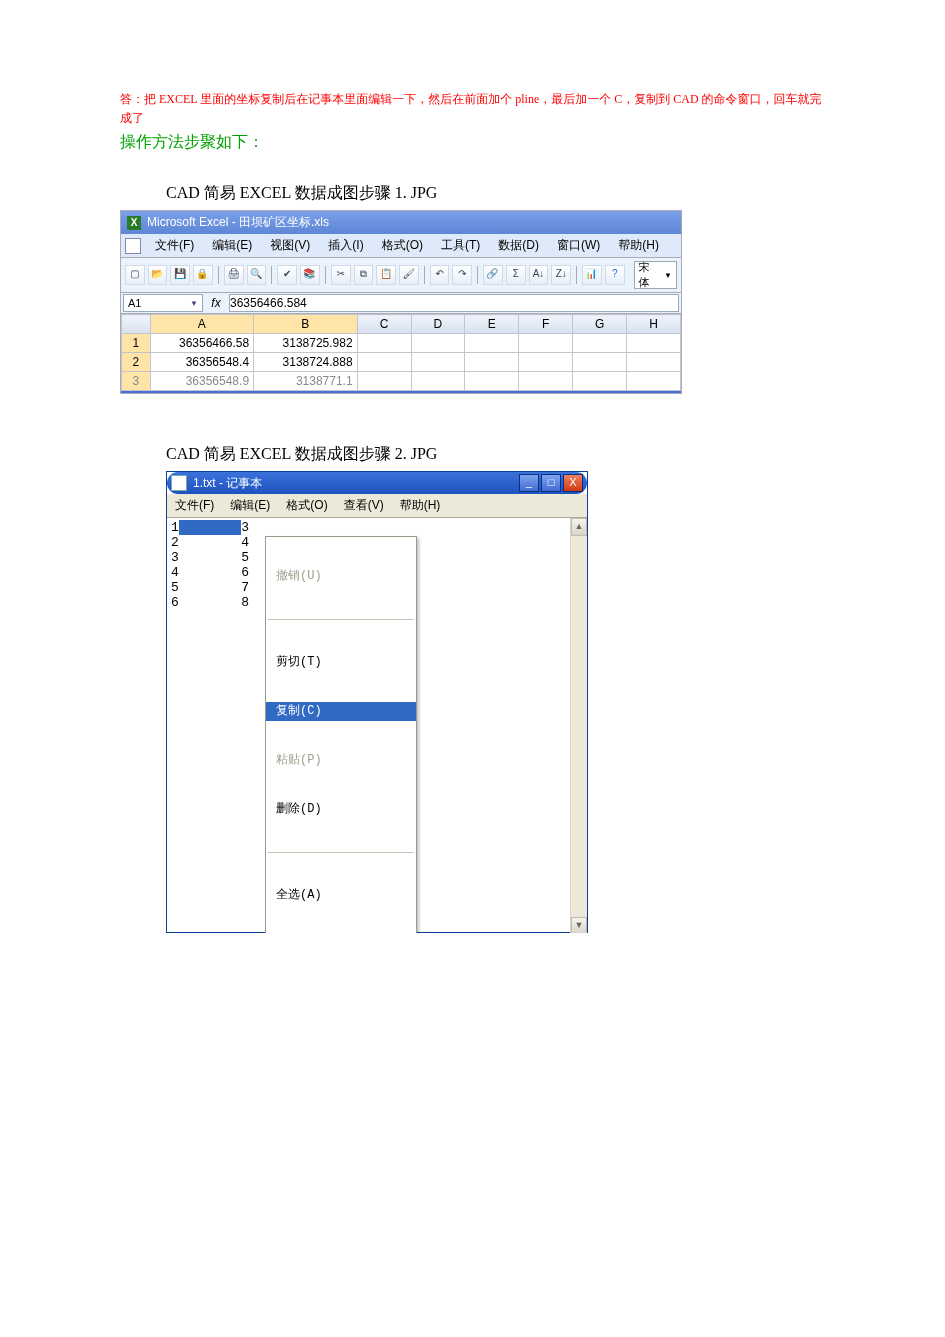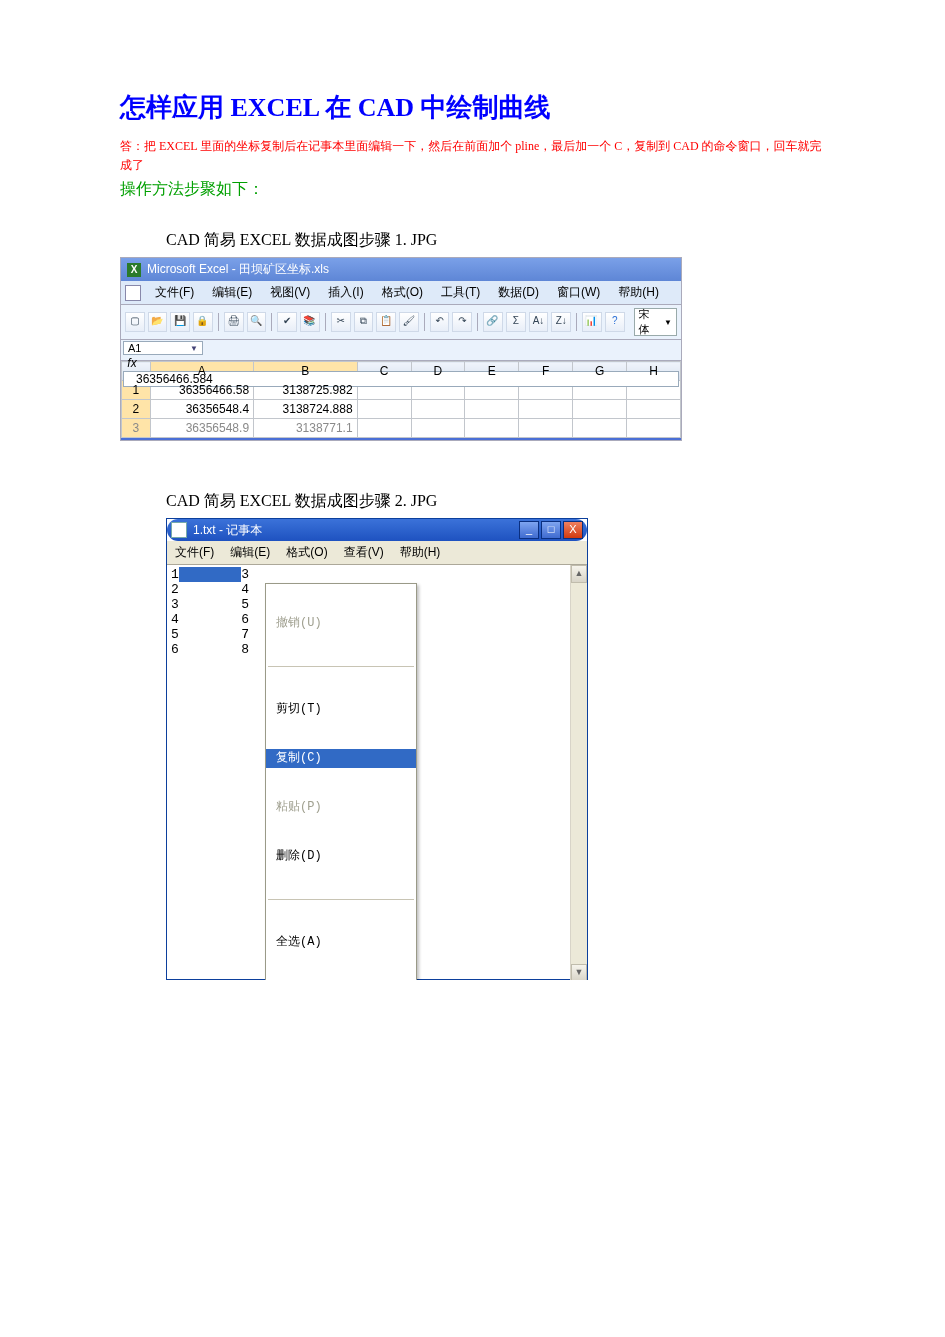--- a/index.html
+++ b/index.html
@@ -104,34 +104,33 @@
     margin-left: 6px;
   }
   .fontbox .dd { margin-left:4px; font-size:8px; }
 
   .excel .fxrow {
     display: flex;
     border-bottom: 1px solid #aab;
     background: #eaf2fc;
     height: 20px;
     align-items: stretch;
-    flex-direction: column;
   }
   .namebox {
     width: 70px;
     border: 1px solid #9ab;
     background: #fff;
     margin: 1px 2px;
     display: flex; align-items: center;
     padding: 0 4px;
     font-size: 11px;
   }
   .namebox .dd { margin-left:auto; font-size:8px; color:#447; }
   .fxlabel { width: 22px; font-style: italic; display:flex; align-items:center; justify-content:center; }
-  .fxval { flex:1; background:#fff; border:1px solid #9ab; margin:1px 2px; padding:0 12px; display:flex; align-items:center; font-size:12px; }
+  .fxval { flex:1; background:#fff; border:1px solid #9ab; margin:1px 2px; padding:0 0; display:flex; align-items:center; font-size:12px; }
 
   .sheet { width:100%; border-collapse: collapse; }
   .sheet th, .sheet td {
     border: 1px solid #c2c6cc;
     height: 16px;
     font-size: 12px;
     text-align: center;
     font-weight: normal;
   }
   .sheet .hdr {
@@ -246,21 +245,20 @@
   .ctxmenu .citem .arrow { margin-left:auto; }
   .ctxmenu .citem.disabled { color:#a0a090; }
   .ctxmenu .citem.hl { background:#316ac5; color:#fff; }
 
 </style>
 </head>
 <body>
 
 <div class="page">
 
-  <div class="title">怎样应用 EXCEL  在 CAD 中绘制曲线</div>
   <div class="answer">答：把 EXCEL 里面的坐标复制后在记事本里面编辑一下，然后在前面加个 pline，最后加一个 C，复制到 CAD 的命令窗口，回车就完成了</div>
   <div class="steps-label">操作方法步聚如下：</div>
 
   <div class="caption">CAD 简易 EXCEL 数据成图步骤 1. JPG</div>
 
   <div class="excel">
     <div class="titlebar">
       <span class="xicon">X</span>
       <span>Microsoft Excel - 田坝矿区坐标.xls</span>
     </div>

